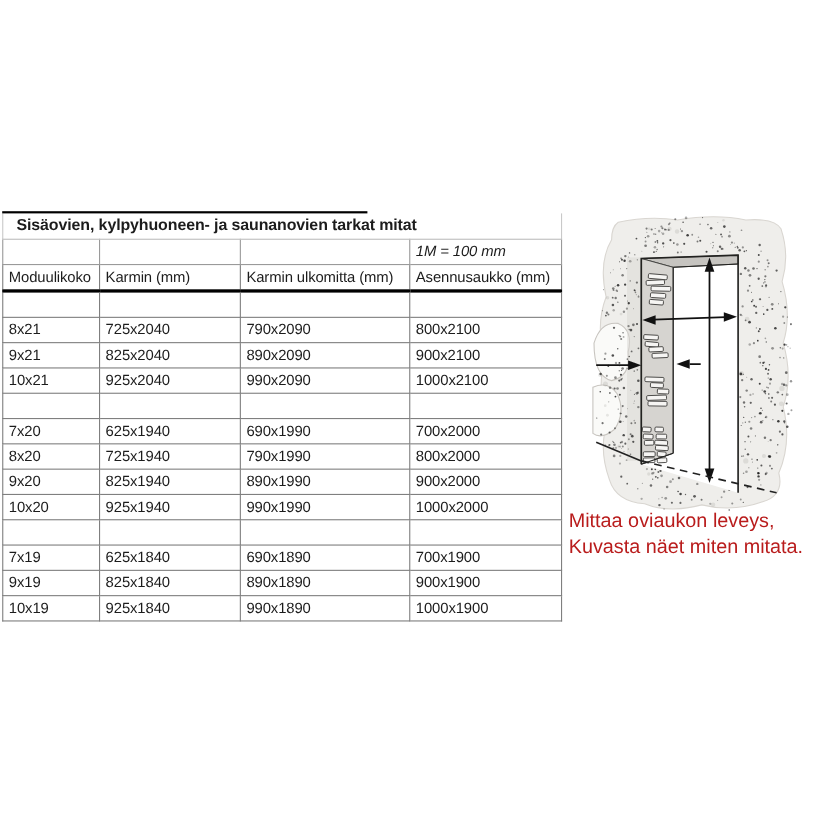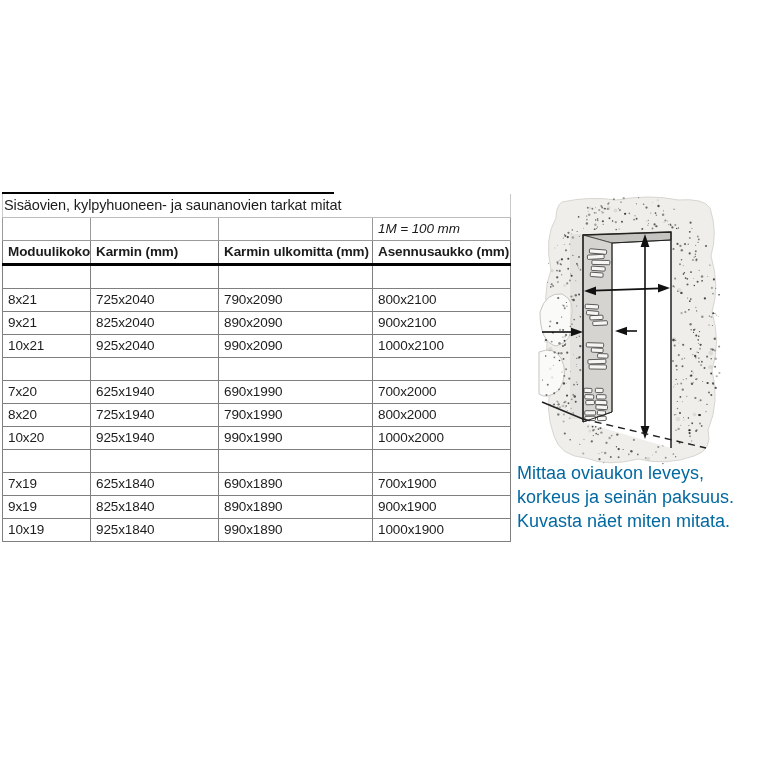--- a/index.html
+++ b/index.html
@@ -8,43 +8,43 @@
 
   
   .table-wrap{position:absolute;left:2px;top:194px;}
   .top-bar{position:absolute;left:0;top:-2px;width:332px;height:2px;background:#000;}
   table.dims{border-collapse:collapse;table-layout:fixed;width:508px;}
   col.c1{width:88px;}col.c2{width:128px;}col.c3{width:154px;}col.c4{width:138px;}
   table.dims td{height:21px;padding:0 2px 1px 5px;border:1px solid #7f7f7f;
      font-size:13.5px;letter-spacing:-0.1px;white-space:nowrap;overflow:visible;
      vertical-align:middle;}
   tr.title-row td{border:none;border-left:1px solid #c9c9c9;border-right:1px solid #c9c9c9;
-     border-bottom:1px solid #bdbdbd;font-weight:normal;font-size:14.5px;height:22px;padding-left:1px;}
+     border-bottom:1px solid #bdbdbd;font-weight:bold;font-size:14.5px;height:22px;padding-left:12px;}
   tr.note-row td{border-color:#9a9a9a;font-style:italic;}
-  tr.header-row td{border-top:1px solid #000;border-bottom:3px solid #000;font-weight:bold;}
+  tr.header-row td{border-top:1px solid #000;border-bottom:3px solid #000;}
   tr.sep-row td{}
 
   
   .figure{position:absolute;left:538px;top:194px;width:190px;height:276px;}
   .figure svg{display:block;}
   .wall{fill:#efeeeb;stroke:#d9d6d1;stroke-width:1;}
   .cloud{fill:#fafaf8;stroke:#c8c5c0;stroke-width:1;}
   .shade{fill:#d9d7d3;opacity:.5;}
   .opening{fill:#ffffff;stroke:none;}
   .lintel{fill:#c6c4c0;stroke:#3a3a38;stroke-width:.8;}
   .jamb{fill:#d6d4d0;stroke:#3a3a38;stroke-width:.8;}
   .outline{fill:none;stroke:#222220;stroke-width:1.5;}
   .outline .thin{stroke-width:1;}
   .arr line{stroke:#111;stroke-width:1.6;}
   .arr polygon{fill:#111;stroke:none;}
   .edge{stroke:#222;stroke-width:1.5;}
   .dash{stroke:#222;stroke-width:1.5;stroke-dasharray:7 5;}
 
   
-  .caption{position:absolute;left:517px;top:461px;font-size:18px;line-height:24px;color:#0369a1;}
+  .caption{position:absolute;left:517px;top:461px;font-size:18px;line-height:24px;color:#b91c1c;}
 </style>
 </head>
 <body>
 
 <div class="page">
 
   <div class="table-wrap">
     <div class="top-bar"></div>
     <table class="dims">
       <colgroup>
@@ -103,20 +103,26 @@
             <td>7x20</td>
             <td>625x1940</td>
             <td>690x1990</td>
             <td>700x2000</td>
           </tr>
           <tr>
             <td>8x20</td>
             <td>725x1940</td>
             <td>790x1990</td>
             <td>800x2000</td>
+          </tr>
+          <tr>
+            <td>9x20</td>
+            <td>825x1940</td>
+            <td>890x1990</td>
+            <td>900x2000</td>
           </tr>
           <tr>
             <td>10x20</td>
             <td>925x1940</td>
             <td>990x1990</td>
             <td>1000x2000</td>
           </tr>
           <tr class="sep-row">
             <td></td>
             <td></td>
@@ -682,17 +688,16 @@
         <polygon points="77,137 89,132.7 89,141.3"></polygon>
       </g>
 
       <line class="edge" x1="4" y1="208" x2="45" y2="225"></line>
       <line class="dash" x1="45" y1="225" x2="168" y2="254"></line>
     </svg>
   </div>
 
   <div class="caption">
     <div>Mittaa oviaukon leveys,</div>
-    <div>korkeus ja seinän paksuus.</div>
     <div>Kuvasta näet miten mitata.</div>
   </div>
 
 </div>
 
 </body></html>

